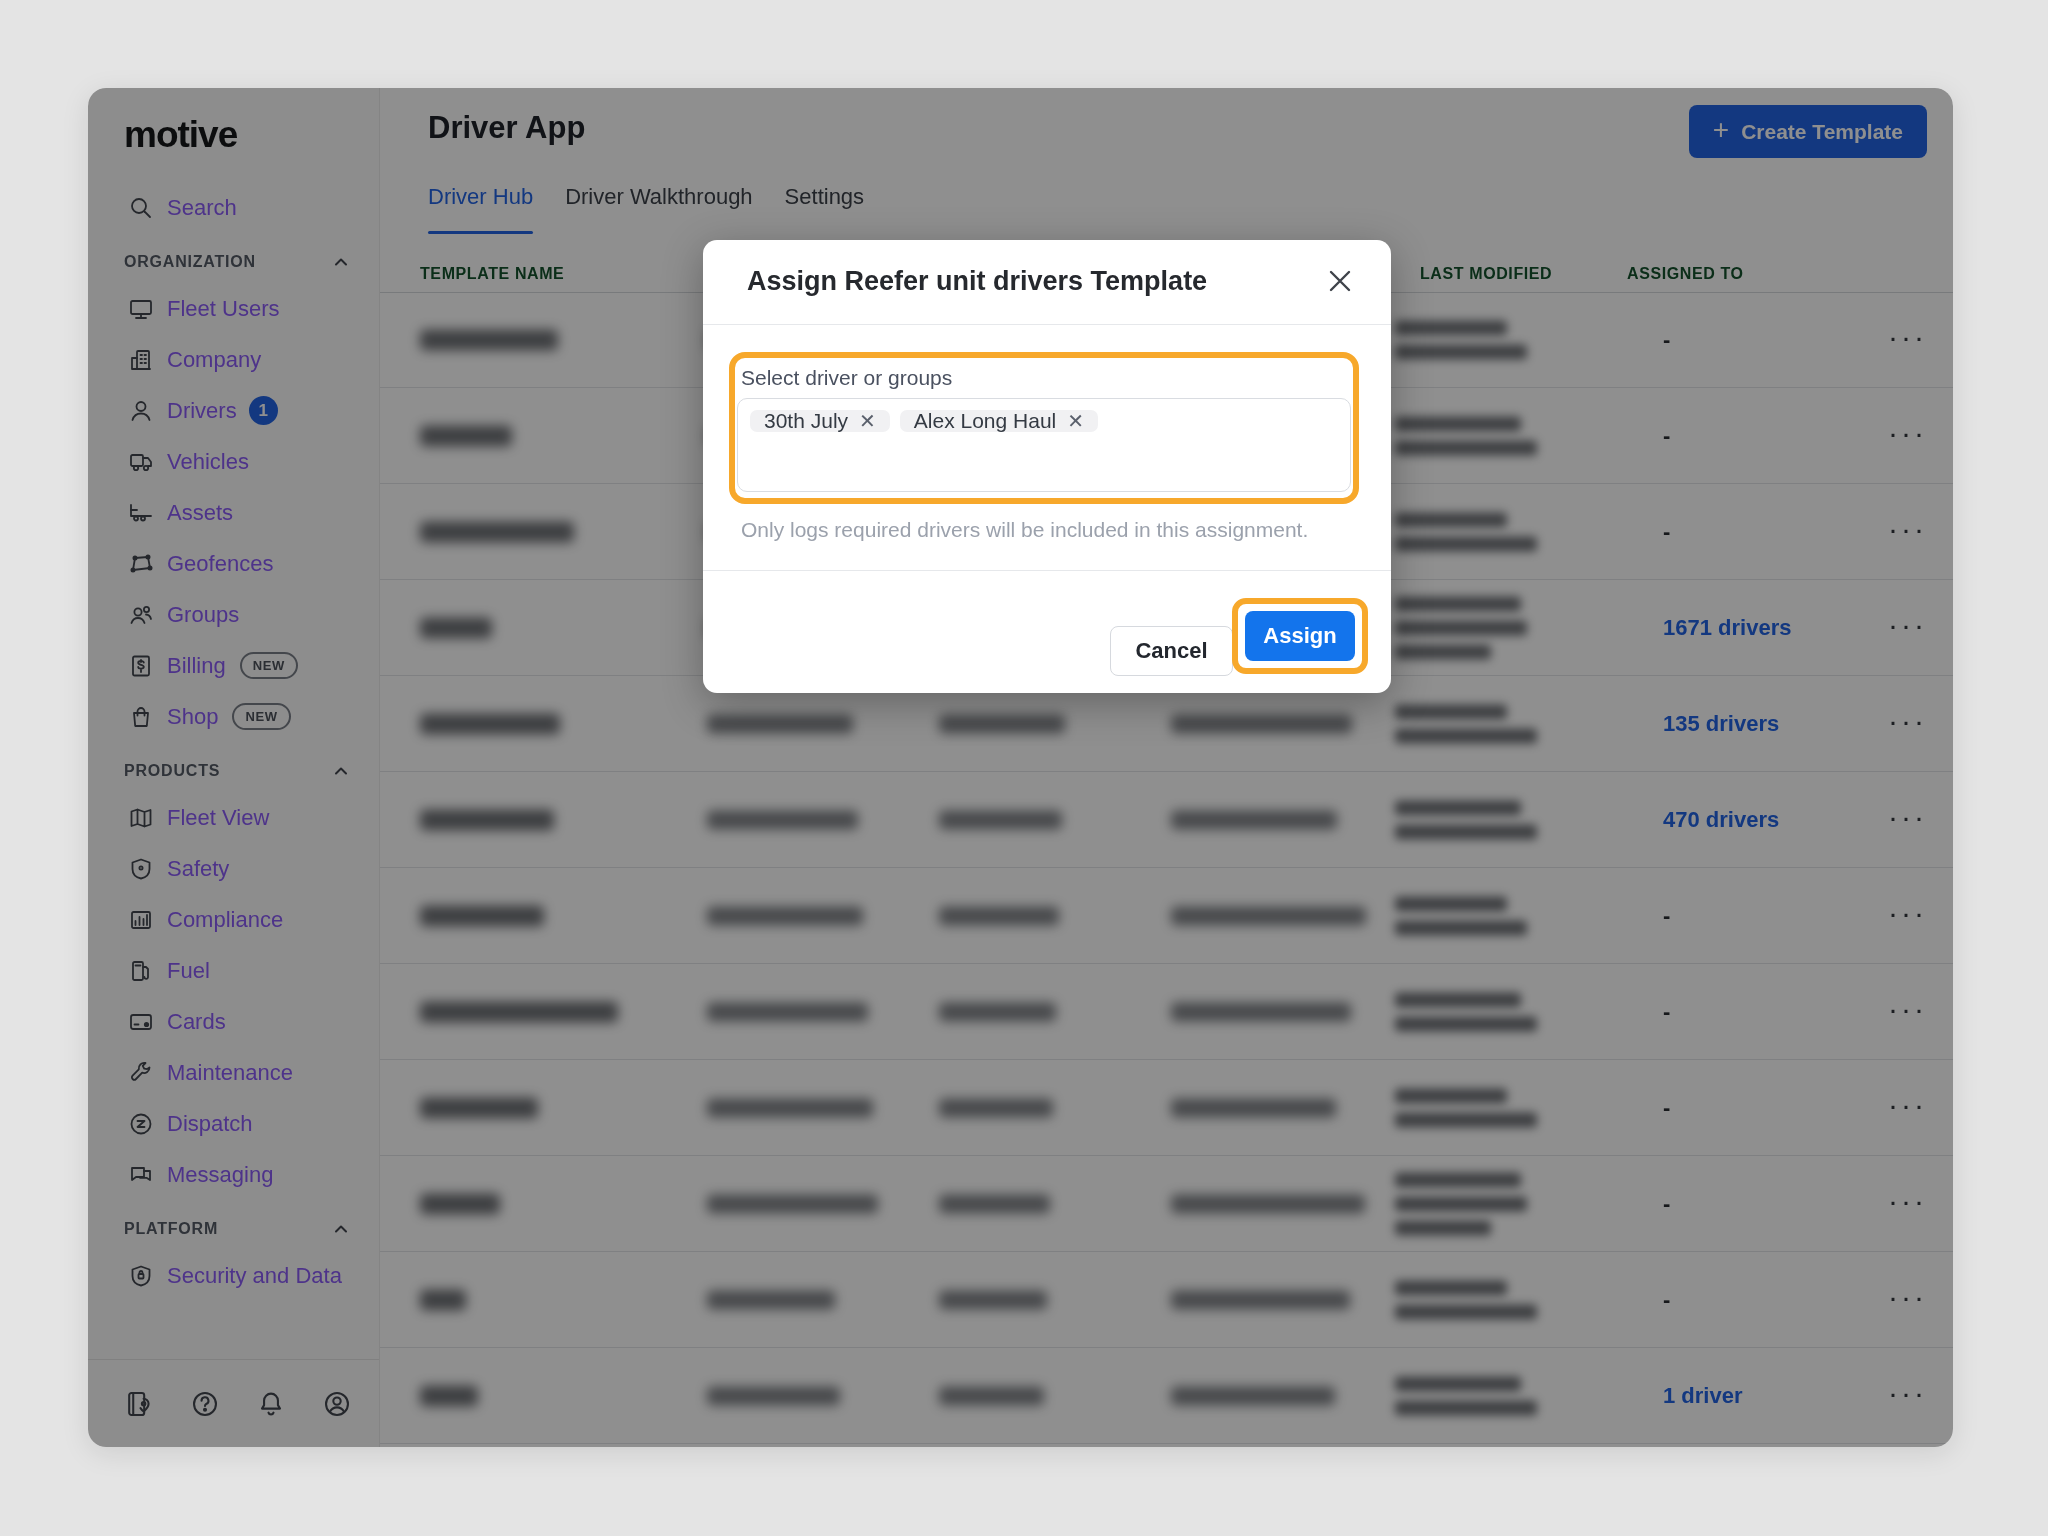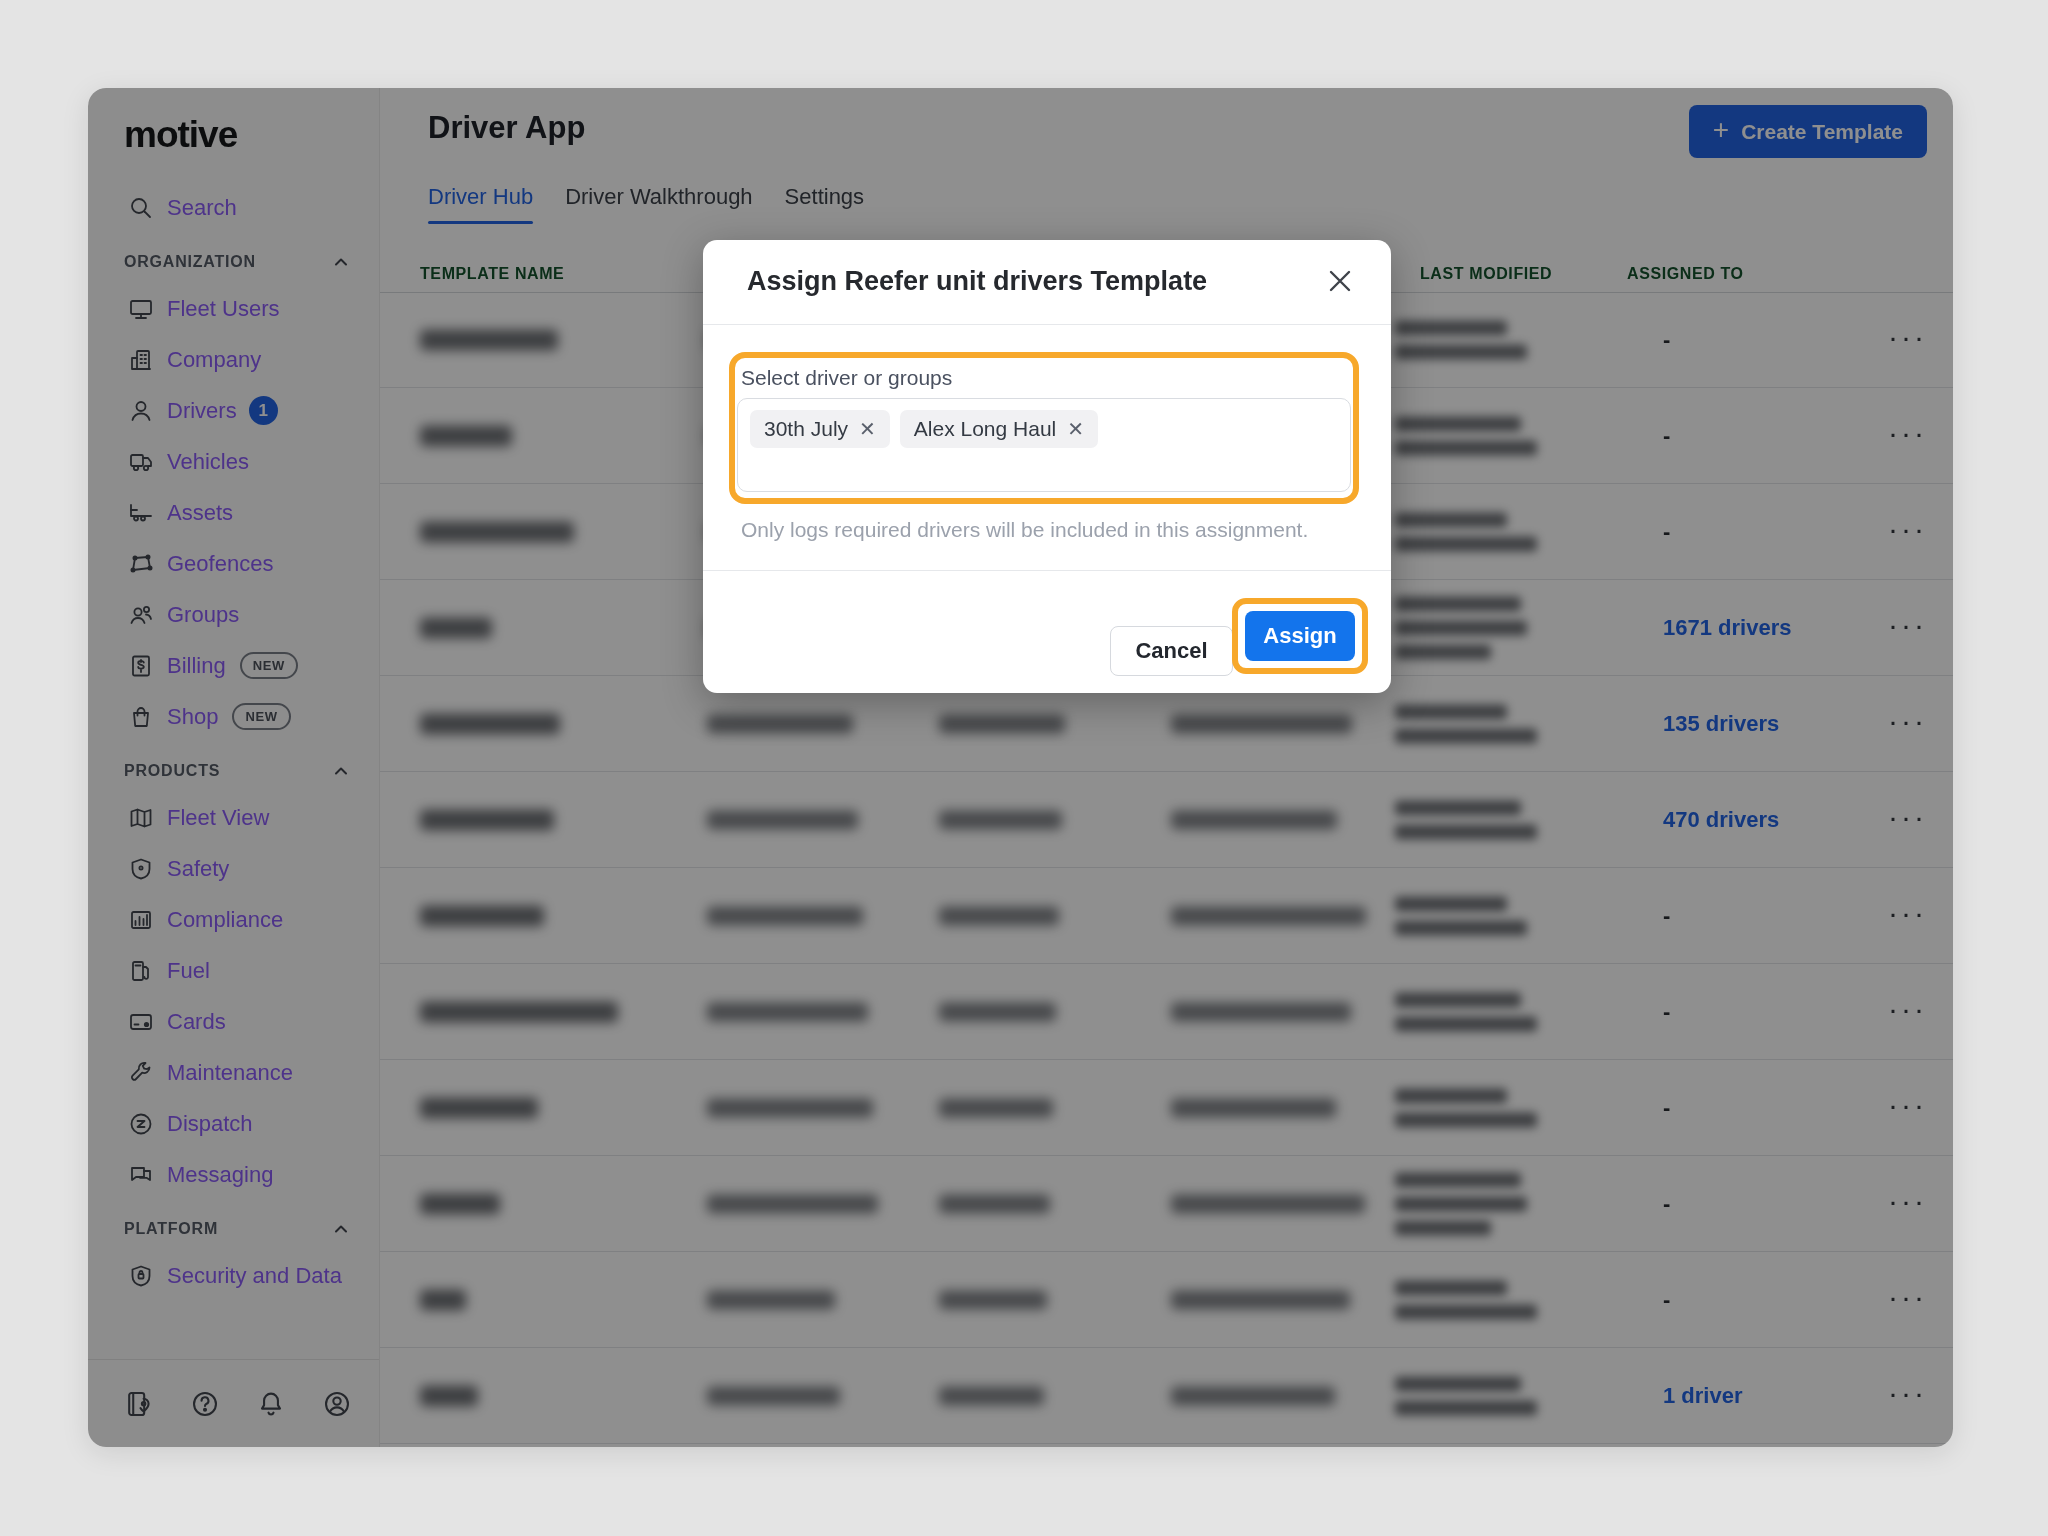--- a/index.html
+++ b/index.html
@@ -24,21 +24,21 @@
   .sbottom .bicon{width:30px;height:30px;cursor:pointer;}
   svg.ic{display:block;}
   
   .main{position:absolute;left:292px;top:0;width:1573px;height:100%;background:#fff;}
   .page-title{position:absolute;left:48px;top:22px;font-size:31px;font-weight:700;color:#1f2329;}
   .create-btn{position:absolute;right:26px;top:17px;height:53px;background:var(--accent);color:#fff;
               border:none;border-radius:8px;font-size:21px;font-weight:700;padding:0 24px;display:flex;
               align-items:center;gap:12px;cursor:pointer;font-family:inherit;}
   .create-btn .plus{font-size:28px;font-weight:400;line-height:1;margin-top:-3px;}
   .tabs{position:absolute;left:48px;top:96px;display:flex;gap:32px;}
-  .tab{font-size:22px;color:#3c4149;padding-bottom:14px;cursor:pointer;position:relative;}
+  .tab{font-size:22px;color:#3c4149;padding-bottom:24px;cursor:pointer;position:relative;}
   .tab.active{color:var(--accent);}
   .tab.active:after{content:"";position:absolute;left:0;right:0;bottom:0;height:3px;border-radius:2px;background:var(--accent);}
   .thead{position:absolute;left:0;top:177px;width:100%;height:27px;border-bottom:1px solid #d6d9dd;}
   .thead span{position:absolute;top:0;font-size:16px;font-weight:700;letter-spacing:0.6px;color:#14532d;}
   .tbody{position:absolute;left:0;top:204px;width:100%;}
   .trow{position:relative;height:95px;border-bottom:1px solid #e3e5e8;}
   .blob{position:absolute;top:50%;transform:translateY(-50%);border-radius:5px;filter:blur(6px);opacity:0.85;}
   .blob.b1{height:21px;background:#55585d;}
   .blob.b2{height:19px;background:#6a6d72;}
   .mod-lines{position:absolute;left:1015px;top:50%;transform:translateY(-50%);display:flex;flex-direction:column;gap:9px;}
@@ -51,21 +51,21 @@
   
   .modal{position:absolute;left:703px;top:240px;width:688px;height:453px;background:#fff;border-radius:14px;
          box-shadow:0 10px 40px rgba(0,0,0,0.30);}
   .m-title{position:absolute;left:44px;top:26px;font-size:27px;font-weight:700;color:#26292e;}
   .m-close{position:absolute;right:34px;top:24px;width:34px;height:34px;cursor:pointer;display:flex;align-items:center;justify-content:center;}
   .m-hdiv{position:absolute;left:0;top:84px;width:100%;height:1px;background:#e6e8eb;}
   .ring-field{position:absolute;left:26px;top:112px;width:630px;height:152px;border:6px solid var(--orange);border-radius:16px;box-sizing:border-box;pointer-events:none;}
   .m-label{position:absolute;left:38px;top:126px;font-size:21px;color:#4a5160;}
   .m-input{position:absolute;left:34px;top:158px;width:614px;height:94px;border:1.5px solid #d9dce1;border-radius:10px;box-sizing:border-box;cursor:text;}
   .chips{position:absolute;left:12px;top:11px;display:flex;gap:10px;}
-  .chip{background:#f1f1f3;border-radius:7px;height:38px;display:flex;align-items:center;padding:0 14px;font-size:21px;color:#343a43;white-space:nowrap;}
+  .chip{background:#f1f1f3;border-radius:7px;height:22px;display:flex;align-items:center;padding:0 14px;font-size:21px;color:#343a43;white-space:nowrap;}
   .chip .x{margin-left:11px;font-size:20px;color:#5a606c;cursor:pointer;}
   .m-helper{position:absolute;left:38px;top:278px;font-size:21px;color:#9ba1ac;}
   .m-fdiv{position:absolute;left:0;top:330px;width:100%;height:1px;background:#e6e8eb;}
   .btn-cancel{position:absolute;left:407px;top:371px;width:123px;height:50px;background:#fff;border:1.5px solid #d6d9de;
               border-radius:8px;font-size:22px;font-weight:700;color:#23272e;cursor:pointer;font-family:inherit;margin-top:15px;}
   .btn-assign{position:absolute;left:542px;top:371px;width:110px;height:50px;background:var(--assign);border:none;
               border-radius:8px;font-size:22px;font-weight:700;color:#fff;cursor:pointer;font-family:inherit;}
   .ring-assign{position:absolute;left:529px;top:358px;width:136px;height:76px;border:6px solid var(--orange);border-radius:14px;box-sizing:border-box;pointer-events:none;}
 </style>
 </head>

